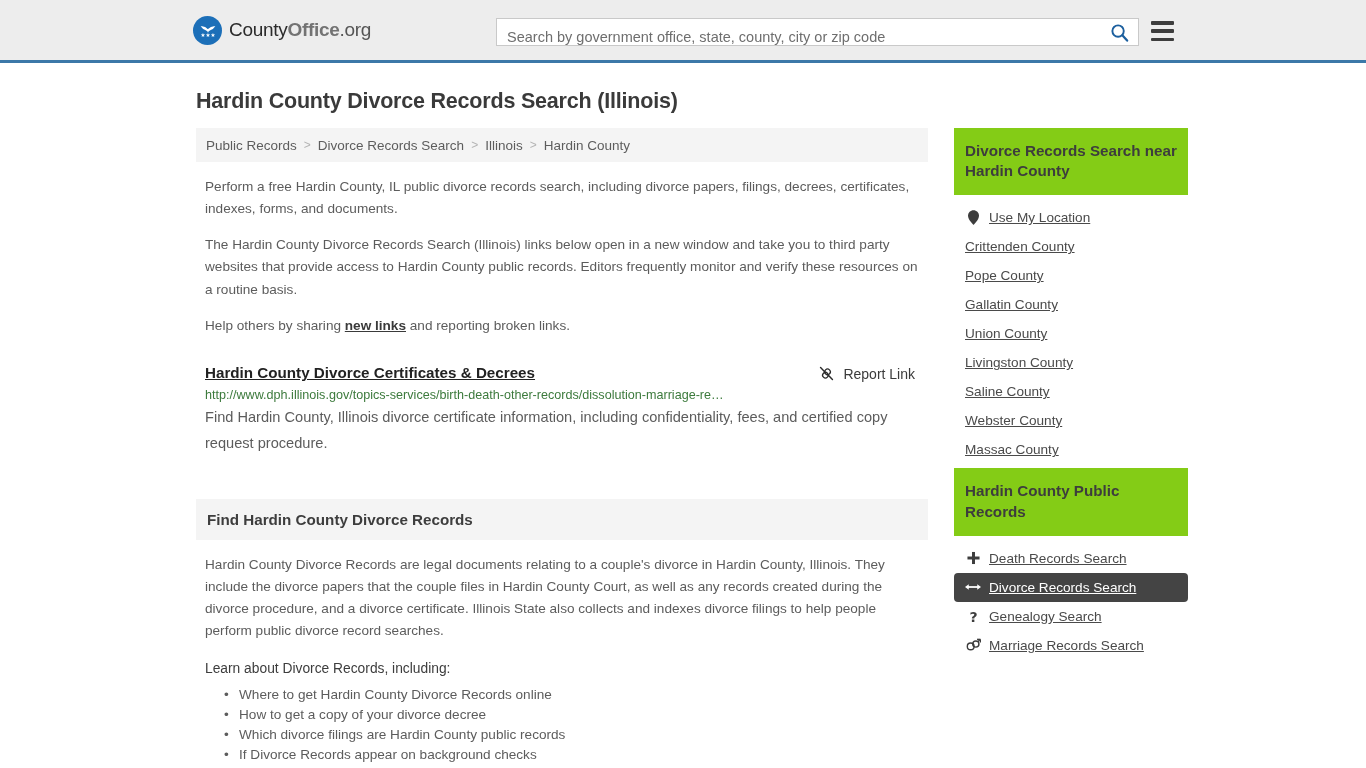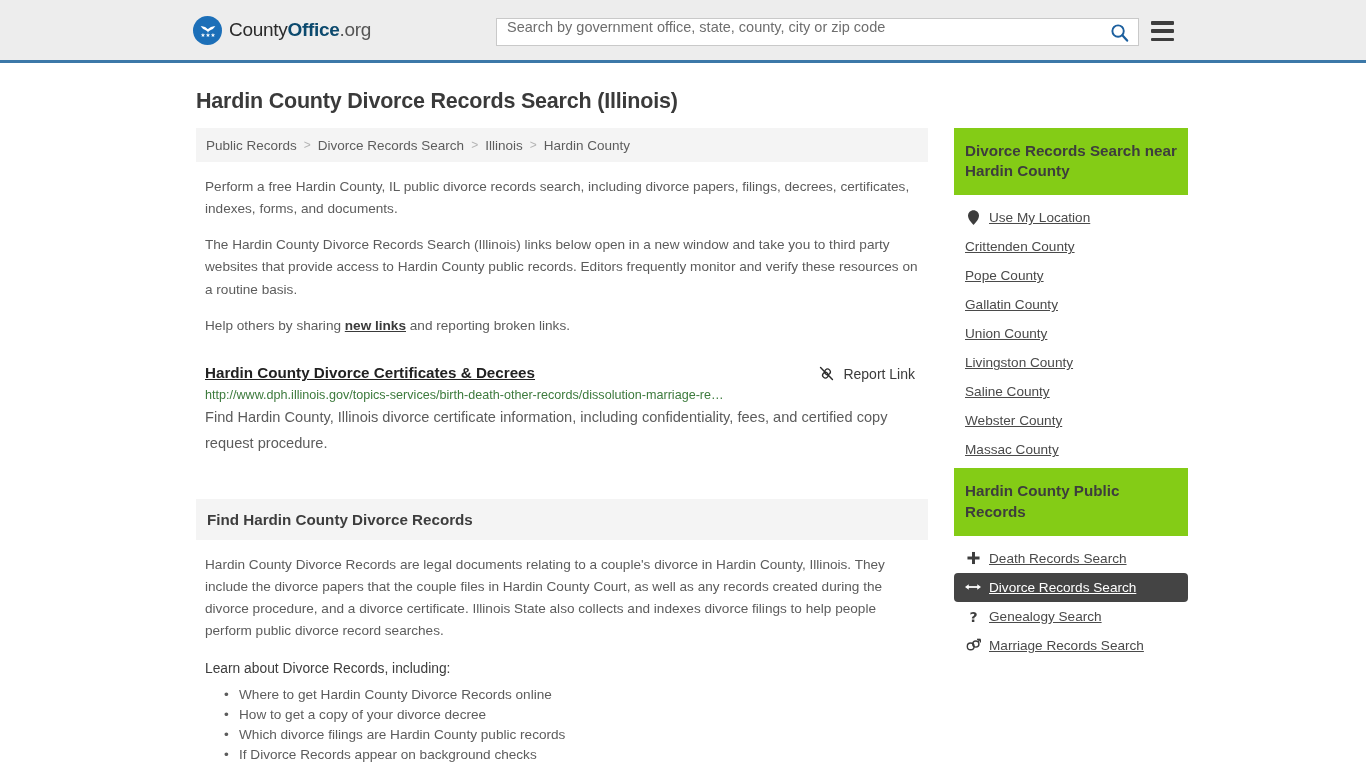--- a/index.html
+++ b/index.html
@@ -34,31 +34,31 @@
     display: flex; align-items: center; justify-content: center;
     position: relative;
     flex: none;
   }
   .logo-text {
     font-size: 19px;
     color: #2b2b2b;
     letter-spacing: -0.3px;
     white-space: nowrap;
   }
-  .logo-text .office { font-weight: bold; color: #0c4a6e; }
+  .logo-text .office { font-weight: bold; color: #737373; }
   .logo-text .dotorg { font-size: 19px; color: #555; }
 
   .search-wrap {
     position: absolute;
     left: 496px;
     top: 18px;
     width: 643px;
     height: 28px;
     display: flex;
-    align-items: flex-start;
+    align-items: flex-end;
     background: #fff;
     border: 1px solid #c9c9c9;
   }
   .search-input {
     flex: 1;
     border: none;
     outline: none;
     font-size: 14.5px;
     color: #5a5a5a;
     padding: 0 10px;

